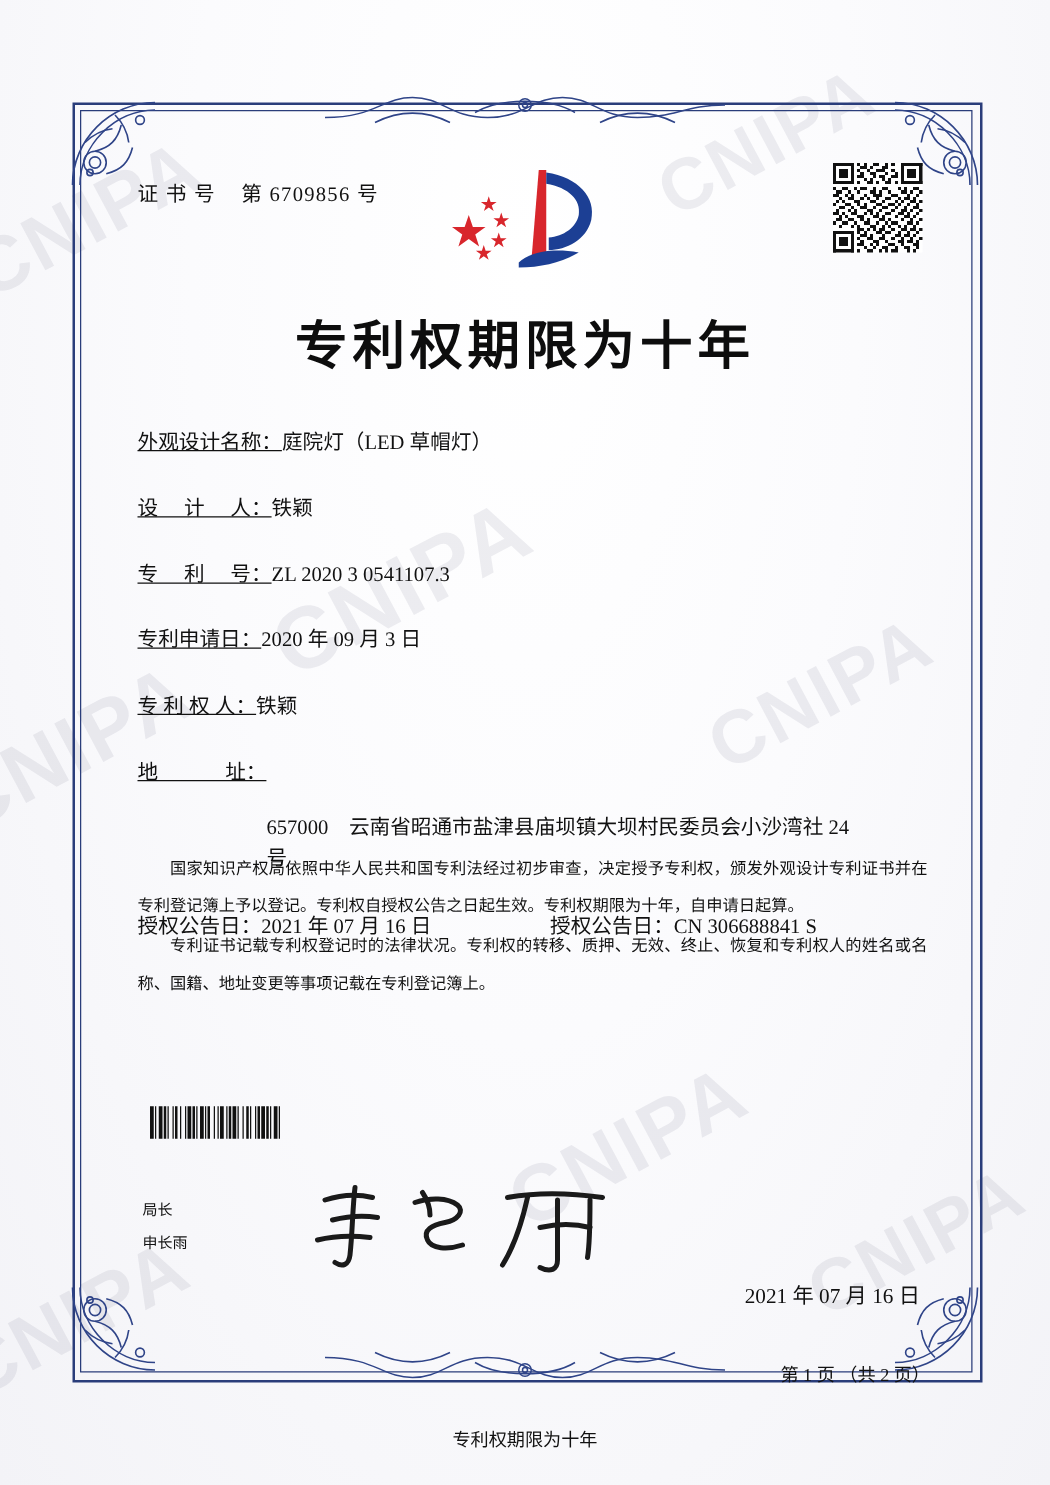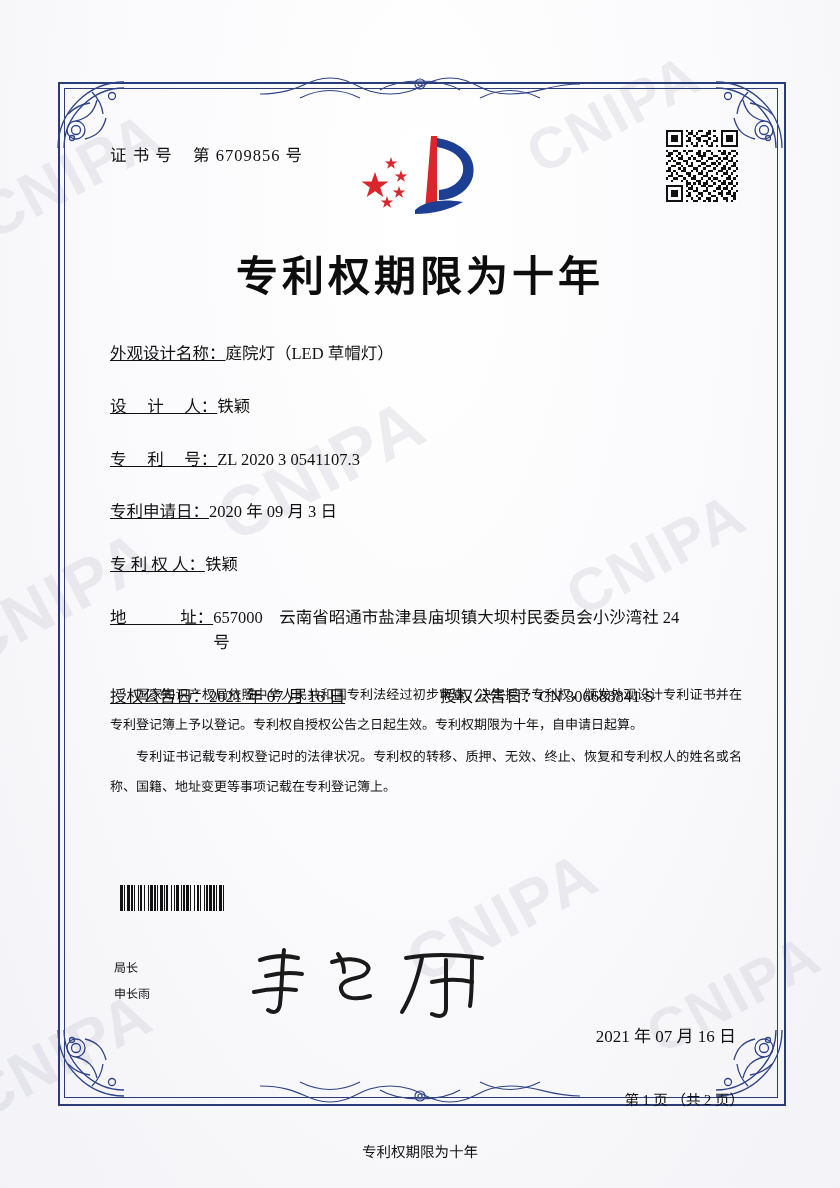--- a/index.html
+++ b/index.html
@@ -150,31 +150,32 @@
     margin-bottom: 28px;
     line-height: 1.5;
   }
   .field .lbl {
     display: inline-block;
     white-space: pre;
     text-decoration: underline;
   }
   .field .val {
     display: inline;
+    margin-top: 44px;
   }
   .field-addr .val {
     display: inline-block;
     vertical-align: top;
     max-width: 470px;
   }
   .row-two {
     display: flex;
     margin-bottom: 22px;
   }
-  .row-two .cell-a { width: 330px; text-decoration: underline; }
+  .row-two .cell-a { width: 330px; }
   .row-two .cell-b { flex: 1; }
 
   .paras {
     position: absolute;
     left: 14px;
     top: 570px;
     width: 632px;
     font-size: 13px;
     line-height: 30px;
     text-align: justify;

